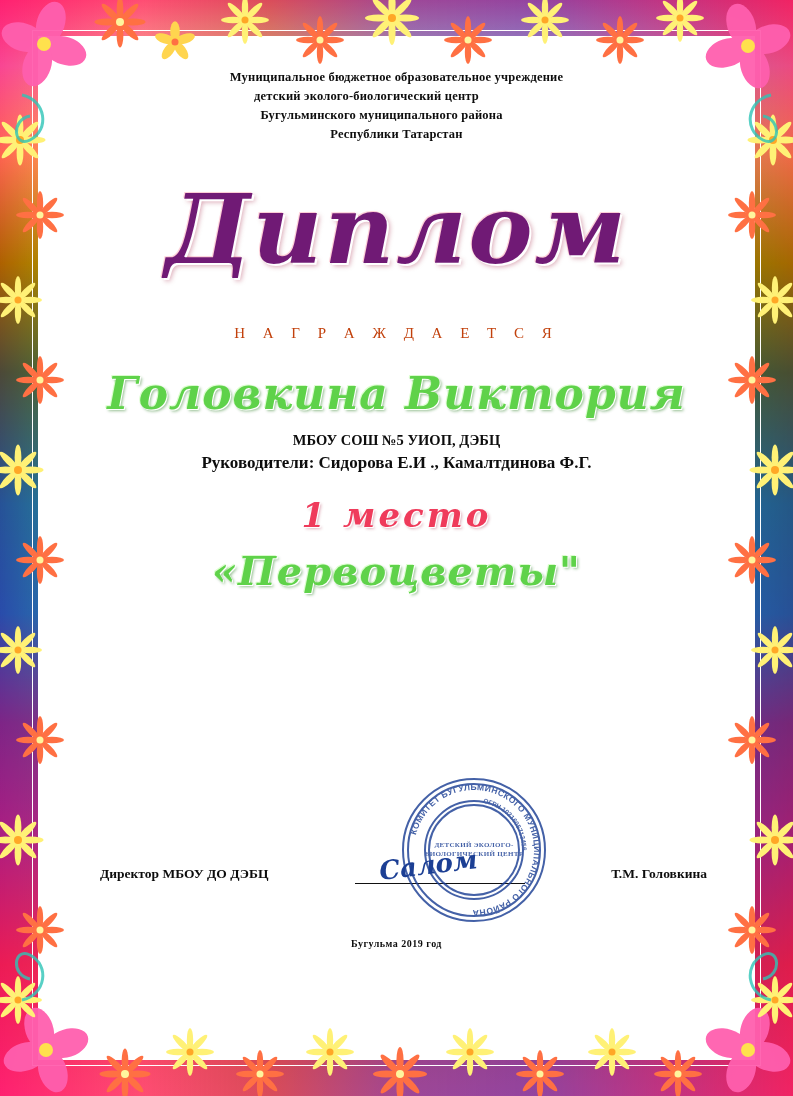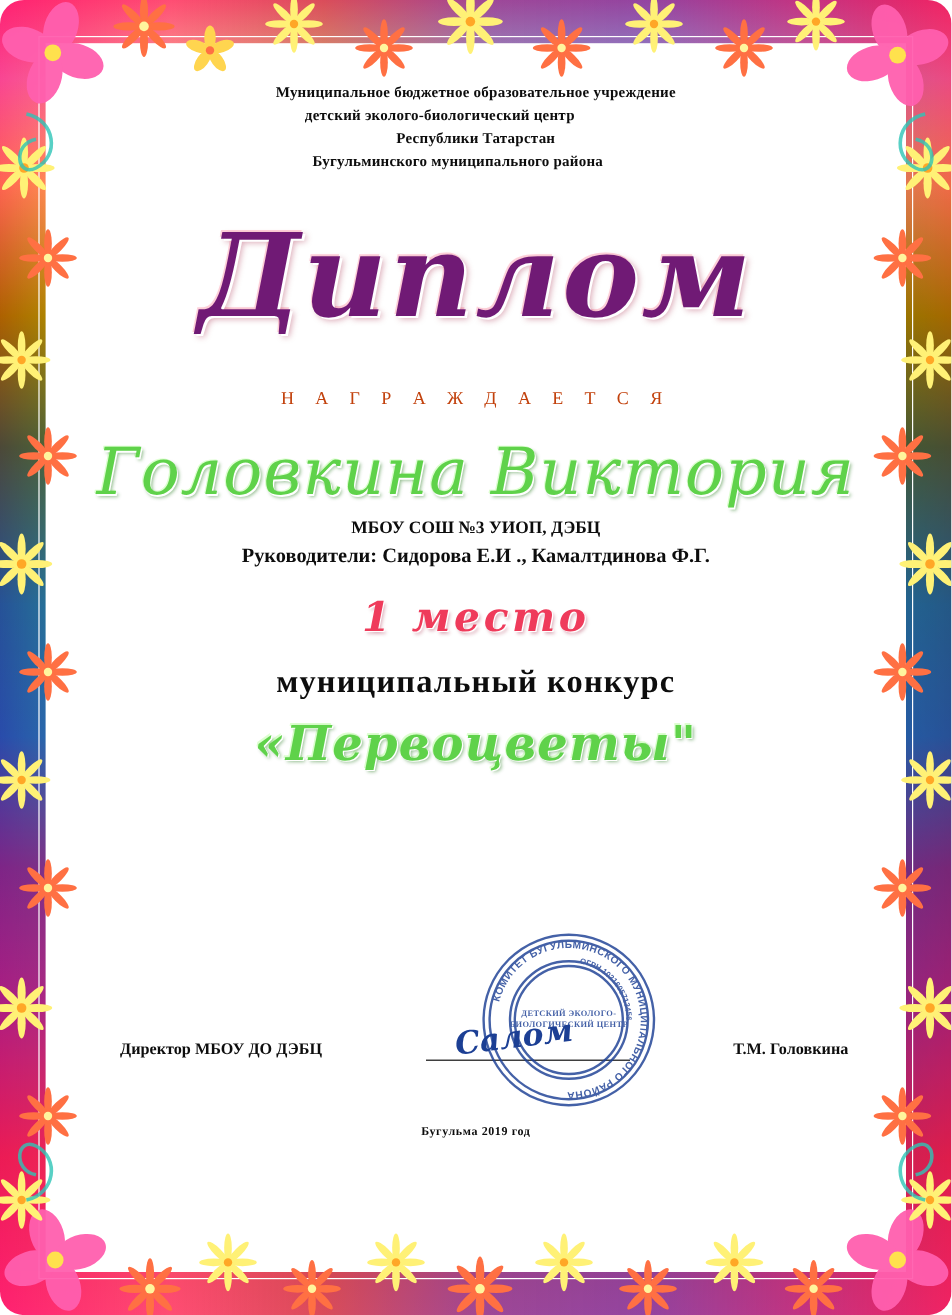--- a/index.html
+++ b/index.html
@@ -14,21 +14,20 @@
     overflow: hidden;
   }
 
   #certificate {
     position: relative;
     width: 793px;
     height: 1096px;
     box-sizing: border-box;
     background: #ffffff;
     overflow: hidden;
-    border-radius: 20px;
   }
 
   
   .border-frame {
     position: absolute;
     inset: 0;
     
     background:
       linear-gradient(180deg,
         #ff4fa3 0%,
@@ -133,22 +132,22 @@
     font-weight: normal;
     font-size: 15px;
     letter-spacing: 7px;
     color: #c2410c;
   }
 
   .recipient {
     margin-top: 26px;
     font-family: "DejaVu Serif", serif;
     font-style: italic;
-    font-weight: normal;
-    font-size: 54px;
+    font-weight: bold;
+    font-size: 44px;
     line-height: 52px;
     color: #5fd24a;
     letter-spacing: 1px;
     text-shadow:
       1px 1px 0 #ffffff,
       2px 2px 3px rgba(20,110,10,.45),
       -1px -1px 0 #ddffd0;
   }
 
   .school-line {
@@ -517,36 +516,35 @@
         <path d="M771,1000 C747,995 743,965 763,955 C779,947 783,975 763,979"></path>
       </g>
     </svg>
   </div>
 
   <div class="content">
 
     <div class="org-block">
       <div class="org-line l1">Муниципальное бюджетное образовательное учреждение</div>
       <div class="org-line l3">детский эколого-биологический центр</div>
+      <div class="org-line l4">Бугульминского муниципального района</div>
       <div class="org-line l5">Республики Татарстан</div>
-      <div class="org-line l4">Бугульминского муниципального района</div>
     </div>
 
     <div class="title-diplom">Диплом</div>
 
     <div class="awarded">Н А Г Р А Ж Д А Е Т С Я</div>
 
     <div class="recipient">Головкина Виктория</div>
 
-    <div class="school-line">МБОУ СОШ №3 УИОП, ДЭБЦ</div>
+    <div class="school-line">МБОУ СОШ №5 УИОП, ДЭБЦ</div>
     <div class="leaders-line">Руководители: Сидорова Е.И ., Камалтдинова Ф.Г.</div>
 
     <div class="place">1  место</div>
 
-    <div class="contest-type">муниципальный  конкурс</div>
     <div class="contest-name">«Первоцветы"</div>
 
     <div class="sign-row">
       <div class="sign-title">Директор МБОУ ДО ДЭБЦ</div>
       <div class="sign-line">
         <div class="rule"></div>
         <div class="sign-script">Салом</div>
       </div>
       <div class="sign-name">Т.М. Головкина</div>
     </div>

